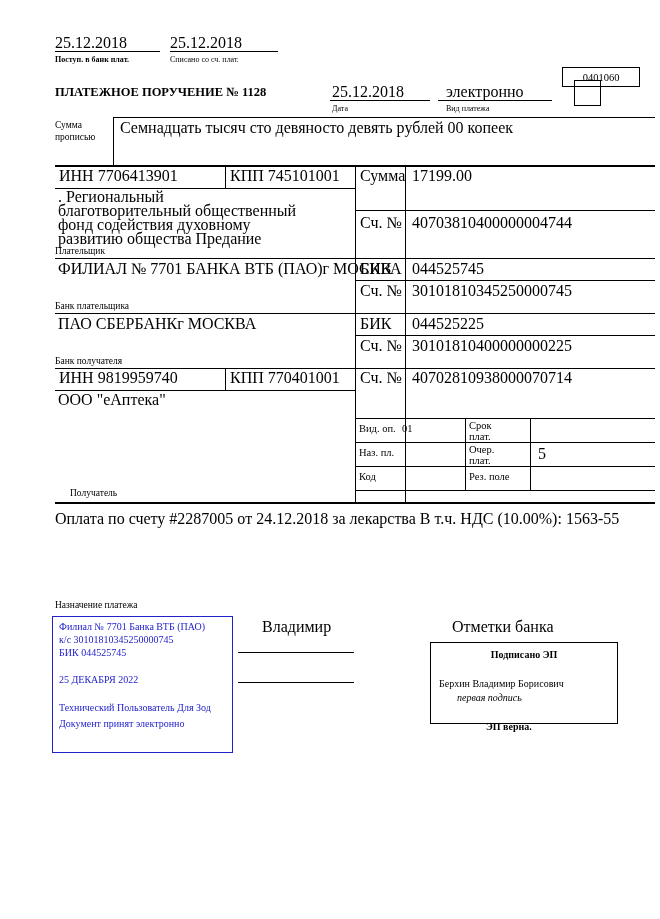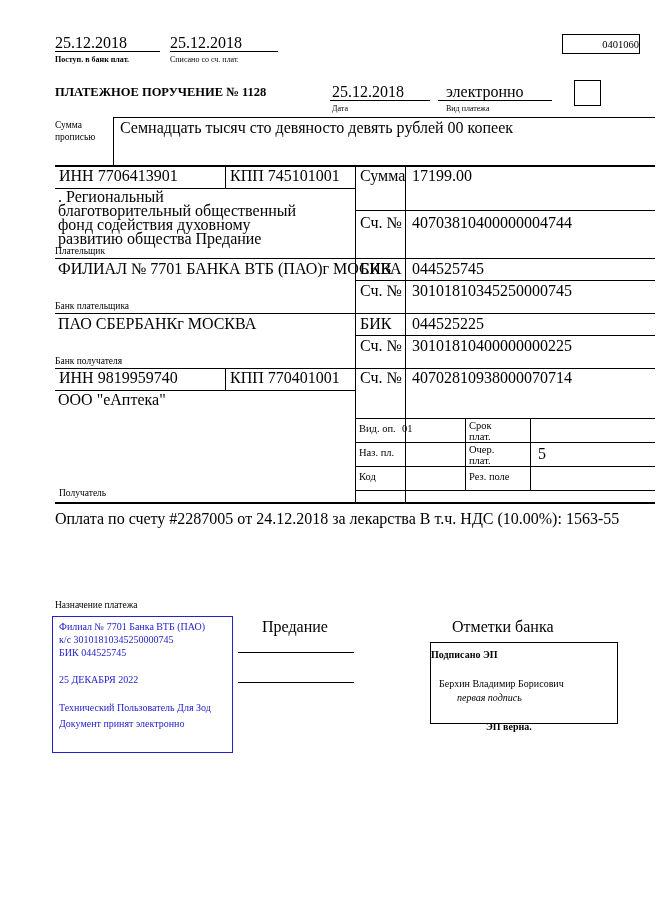--- a/index.html
+++ b/index.html
@@ -15,21 +15,21 @@
   .h2 { height:2px; }
   .v  { position:absolute; background:var(--ink); width:1px; }
   .t12 { font-size:12.5px; line-height:15px; }
   .t11 { font-size:16px; line-height:14px; }
   .t10 { font-size:10.5px; line-height:11px; }
   .small { font-size:8px; line-height:9px; }
   .sec { font-size:9.5px; line-height:11px; }
   .bold { font-weight:bold; }
   .ital { font-style:italic; }
   .box { position:absolute; border:1px solid var(--ink); }
-  .center { display:flex; align-items:center; justify-content:flex-end; }
+  .center { display:flex; align-items:center; justify-content:center;margin-top:33px; }
   .bluebox {
     position:absolute; border:1px solid var(--stamp-blue);
     color:var(--stamp-blue); font-size:10px; line-height:13px;
     padding:3px 6px;
   }
 </style>
 </head>
 <body>
 
 <div class="abs t11" style="left:55px; top:36px;">25.12.2018</div>
@@ -101,21 +101,21 @@
 <div class="abs t11" style="left:412px; top:317px;">044525225</div>
 <div class="abs t11" style="left:360px; top:339px;">Сч. №</div>
 <div class="abs t11" style="left:412px; top:339px;">30101810400000000225</div>
 <div class="abs sec" style="left:55px; top:356px;">Банк получателя</div>
 
 <div class="abs t11" style="left:59px; top:371px;">ИНН 9819959740</div>
 <div class="abs t11" style="left:230px; top:371px;">КПП 770401001</div>
 <div class="abs t11" style="left:360px; top:371px;">Сч. №</div>
 <div class="abs t11" style="left:412px; top:371px;">40702810938000070714</div>
 <div class="abs t11" style="left:58px; top:393px;">ООО "еАптека"</div>
-<div class="abs sec" style="left:59px; top:488px;">Получатель</div>
+<div class="abs sec" style="left:70px; top:488px;">Получатель</div>
 
 <div class="abs t10" style="left:359px; top:423px; width:44px;">Вид. оп.</div>
 <div class="abs t10" style="left:402px; top:423px;">01</div>
 <div class="abs t10" style="left:469px; top:420px; width:40px;">Срок плат.</div>
 <div class="abs t10" style="left:359px; top:447px; width:44px;">Наз. пл.</div>
 <div class="abs t10" style="left:469px; top:444px; width:40px;">Очер. плат.</div>
 <div class="abs t11" style="left:538px; top:447px;">5</div>
 <div class="abs t10" style="left:359px; top:471px;">Код</div>
 <div class="abs t10" style="left:469px; top:471px; width:60px;">Рез. поле</div>
 
@@ -124,23 +124,23 @@
 
 <div class="bluebox" style="left:52px; top:616px; width:181px; height:137px;">
   <div>Филиал № 7701 Банка ВТБ (ПАО)</div>
   <div>к/с 30101810345250000745</div>
   <div>БИК 044525745</div>
   <div style="margin-top:14px;">25 ДЕКАБРЯ 2022</div>
   <div style="margin-top:15px; width:152px;">Технический Пользователь Для Зод</div>
   <div style="margin-top:3px;">Документ принят электронно</div>
 </div>
 
-<div class="abs t11" style="left:262px; top:620px;">Предание</div>
+<div class="abs t11" style="left:262px; top:620px;">Владимир</div>
 <div class="h" style="left:238px; top:652px; width:116px;"></div>
 <div class="h" style="left:238px; top:682px; width:116px;"></div>
 
 <div class="abs t11" style="left:452px; top:620px;">Отметки банка</div>
 <div class="box" style="left:430px; top:642px; width:188px; height:82px; font-size:10px; line-height:13px;">
-  <div class="bold" style="text-align:left; margin-top:5px;">Подписано ЭП</div>
+  <div class="bold" style="text-align:center; margin-top:5px;">Подписано ЭП</div>
   <div style="padding-left:8px; margin-top:16px;">Берхин Владимир Борисович</div>
   <div class="ital" style="padding-left:26px; margin-top:1px;">первая подпись</div>
   <div class="bold" style="padding-left:55px; margin-top:16px;">ЭП верна.</div>
 </div>
 
 </body></html>

